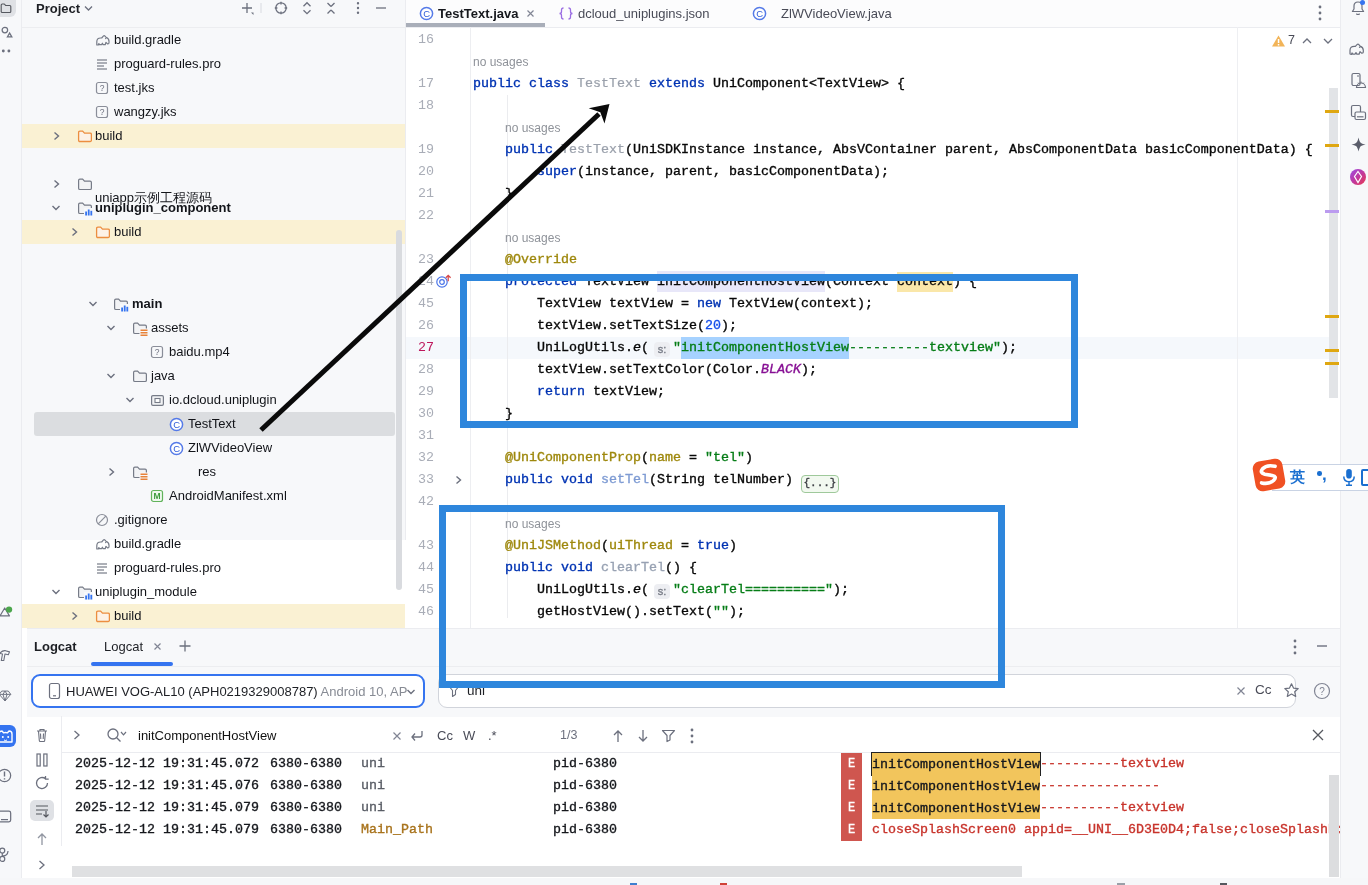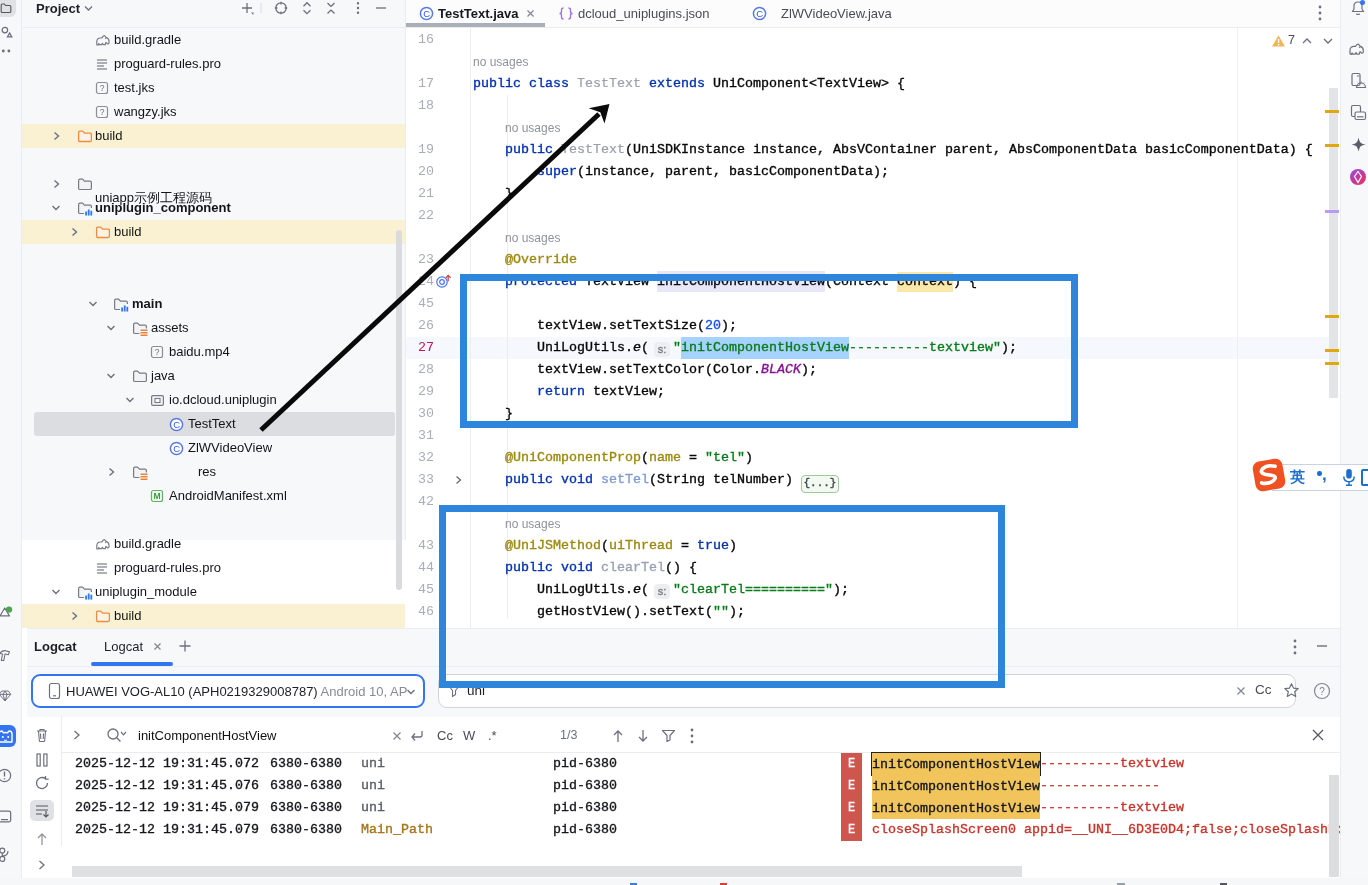--- a/index.html
+++ b/index.html
@@ -292,20 +292,29 @@
         <span class="lbl" style="left:124px;margin-left:47px;">res</span>
       </div>
 <div class="trow" style="top:484px">
         <span style="position:absolute;left:123px;top:5px;line-height:0">
           <svg width="14" height="14" viewBox="0 0 14 14">
             <rect x="1.5" y="1.5" width="11" height="11" rx="2" fill="#EFF9EF" stroke="#61B35B" stroke-width="1.2"></rect>
             <text x="7" y="10.3" font-size="8.5" font-weight="bold" fill="#3C9C3C" text-anchor="middle" font-family="Liberation Sans,sans-serif">M</text>
           </svg>
         </span>
         <span class="lbl" style="left:142px;text-align:right;">AndroidManifest.xml</span>
+      </div>
+<div class="trow" style="top:508px">
+        <span style="position:absolute;left:68px;top:5px;line-height:0">
+          <svg width="14" height="14" viewBox="0 0 14 14">
+            <circle cx="7" cy="7" r="5.5" fill="none" stroke="#8A8E99" stroke-width="1.2"></circle>
+            <line x1="3.2" y1="10.8" x2="10.8" y2="3.2" stroke="#8A8E99" stroke-width="1.2"></line>
+          </svg>
+        </span>
+        <span class="lbl" style="left:87px;">.gitignore</span>
       </div>
 <div class="trow" style="top:532px">
         <span style="position:absolute;left:68px;top:5px;line-height:0">
           <svg width="16" height="14" viewBox="0 0 16 14">
             <path d="M1.8 12 V8.8 q0-3.8 3.8-3.8 h1.1 L8.3 3.1 q.9-.9 1.7 0 l1.1 1.3 q2.9 1 2.9 3.8 v1.5 q0 1.1-1.1 1.1 h-.4 L11 9.3 l-.8 2.4 H8.1 l-.7-1.5 -.9 1.5 H4.4 l-.5-1.2 -.6 1.5z" fill="none" stroke="#767B87" stroke-width="1.2" stroke-linejoin="round"></path>
             <circle cx="10.6" cy="5.6" r=".7" fill="#767B87"></circle>
           </svg>
         </span>
         <span class="lbl" style="left:87px;">build.gradle</span>
       </div>
@@ -442,20 +451,21 @@
 <div class="ln" style="top:601px;color:#A9ADB7">46</div>
 <div class="nu" style="left:67px;top:51px">no usages</div>
 <div class="cl" style="top:73px"><span class="k">public class</span> <span class="gy">TestText</span> <span class="k">extends</span> UniComponent&lt;TextView&gt; {</div>
 <div class="nu" style="left:99px;top:117px">no usages</div>
 <div class="cl" style="top:139px">    <span class="k">public</span> <span class="gy">TestText</span>(UniSDKInstance instance, AbsVContainer parent, AbsComponentData basicComponentData) {</div>
 <div class="cl" style="top:161px">        <span class="k">super</span>(instance, parent, basicComponentData);</div>
 <div class="cl" style="top:183px">    }</div>
 <div class="nu" style="left:99px;top:227px">no usages</div>
 <div class="cl" style="top:249px">    <span class="an">@Override</span></div>
 <div class="cl" style="top:271px">    <span class="k">protected</span> TextView initComponentHostView(Context context) {</div>
+<div class="cl" style="top:293px">        TextView textView = <span class="k">new</span> TextView(context);</div>
 <div class="cl" style="top:315px">        textView.setTextSize(<span class="n">20</span>);</div>
 <div class="cl" style="top:337px">        UniLogUtils.<span class="it">e</span>(<span class="hintb">s:</span><span class="s">"initComponentHostView----------textview"</span>);</div>
 <div class="cl" style="top:359px">        textView.setTextColor(Color.<span class="pu">BLACK</span>);</div>
 <div class="cl" style="top:381px">        <span class="k">return</span> textView;</div>
 <div class="cl" style="top:403px">    }</div>
 <div class="cl" style="top:447px">    <span class="an">@UniComponentProp</span>(<span class="an">name</span> = <span class="s">"tel"</span>)</div>
 <div class="cl" style="top:469px">    <span class="k">public void</span> <span style="color:#7E9BD3">setTel</span>(String telNumber) <span style="display:inline-block;width:36px;height:16px;border:1px solid #9FC99B;border-radius:4px;background:#F2F9F0;color:#3B3E43;font-size:11px;line-height:15px;text-align:center;vertical-align:-3px">{...}</span></div>
 <div class="nu" style="left:99px;top:513px">no usages</div>
 <div class="cl" style="top:535px">    <span class="an">@UniJSMethod</span>(<span class="an">uiThread</span> = <span class="k">true</span>)</div>
 <div class="cl" style="top:557px">    <span class="k">public void</span> <span style="color:#98A2B3">clearTel</span>() {</div>

